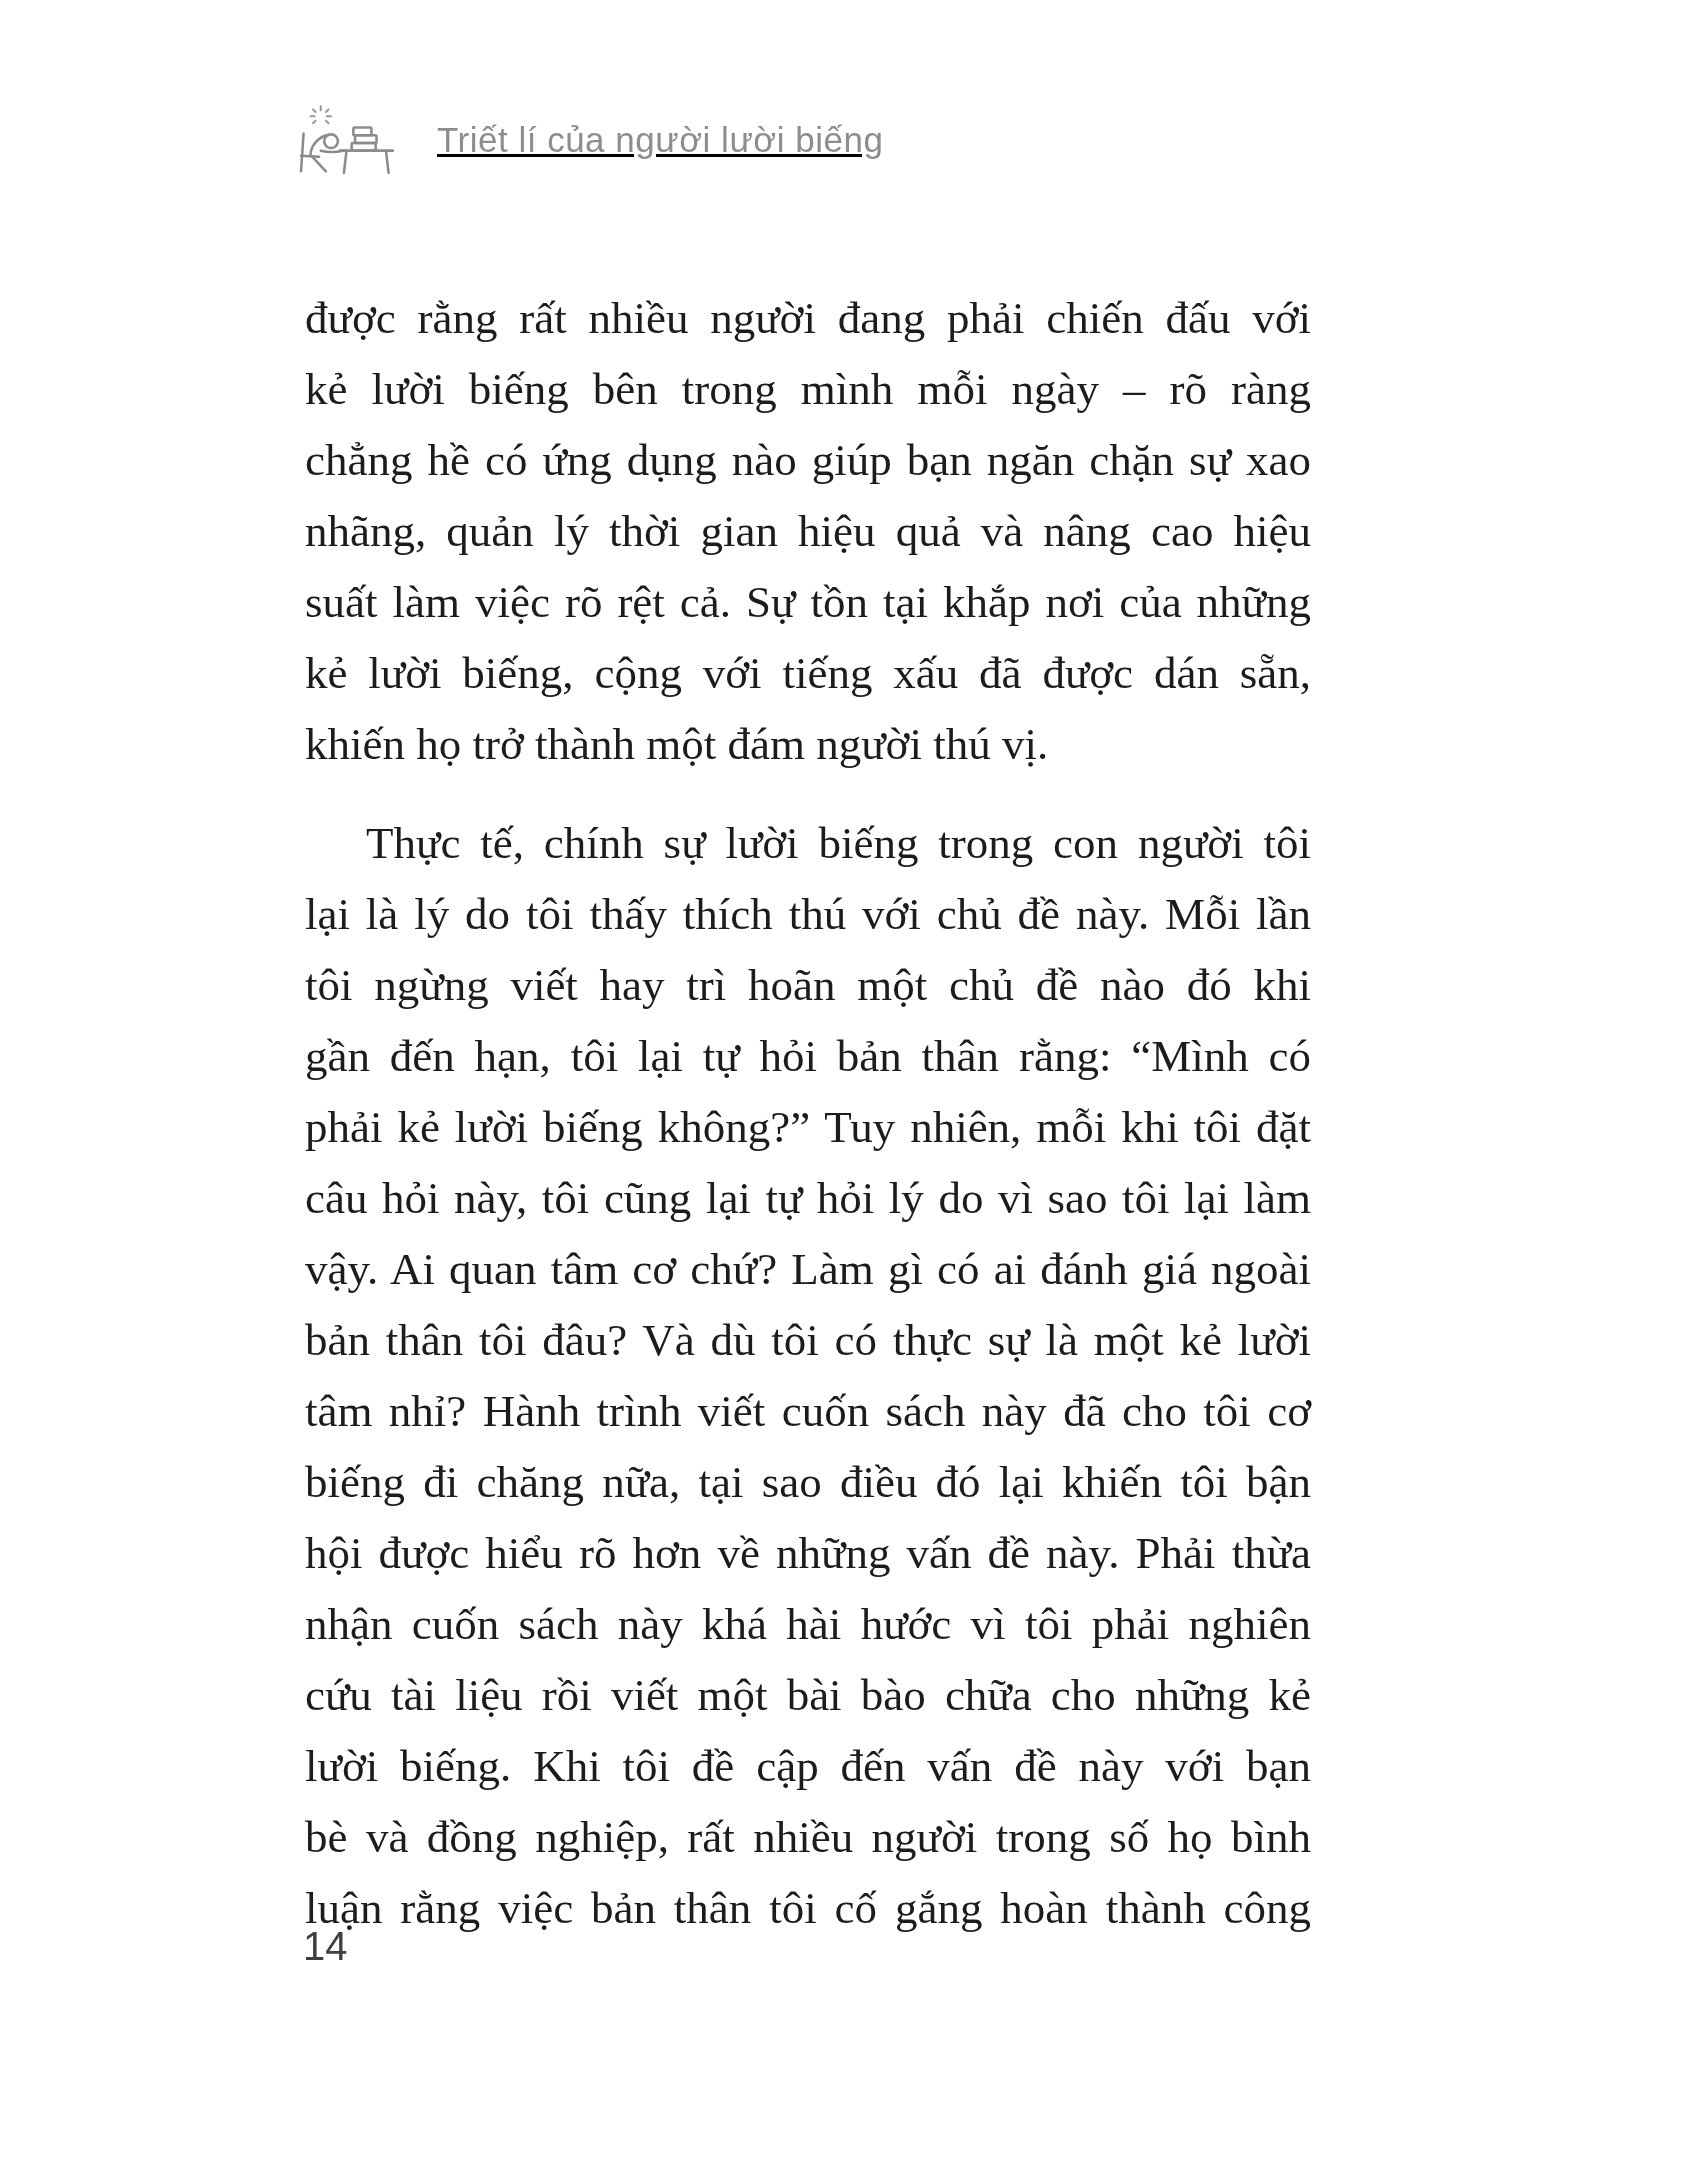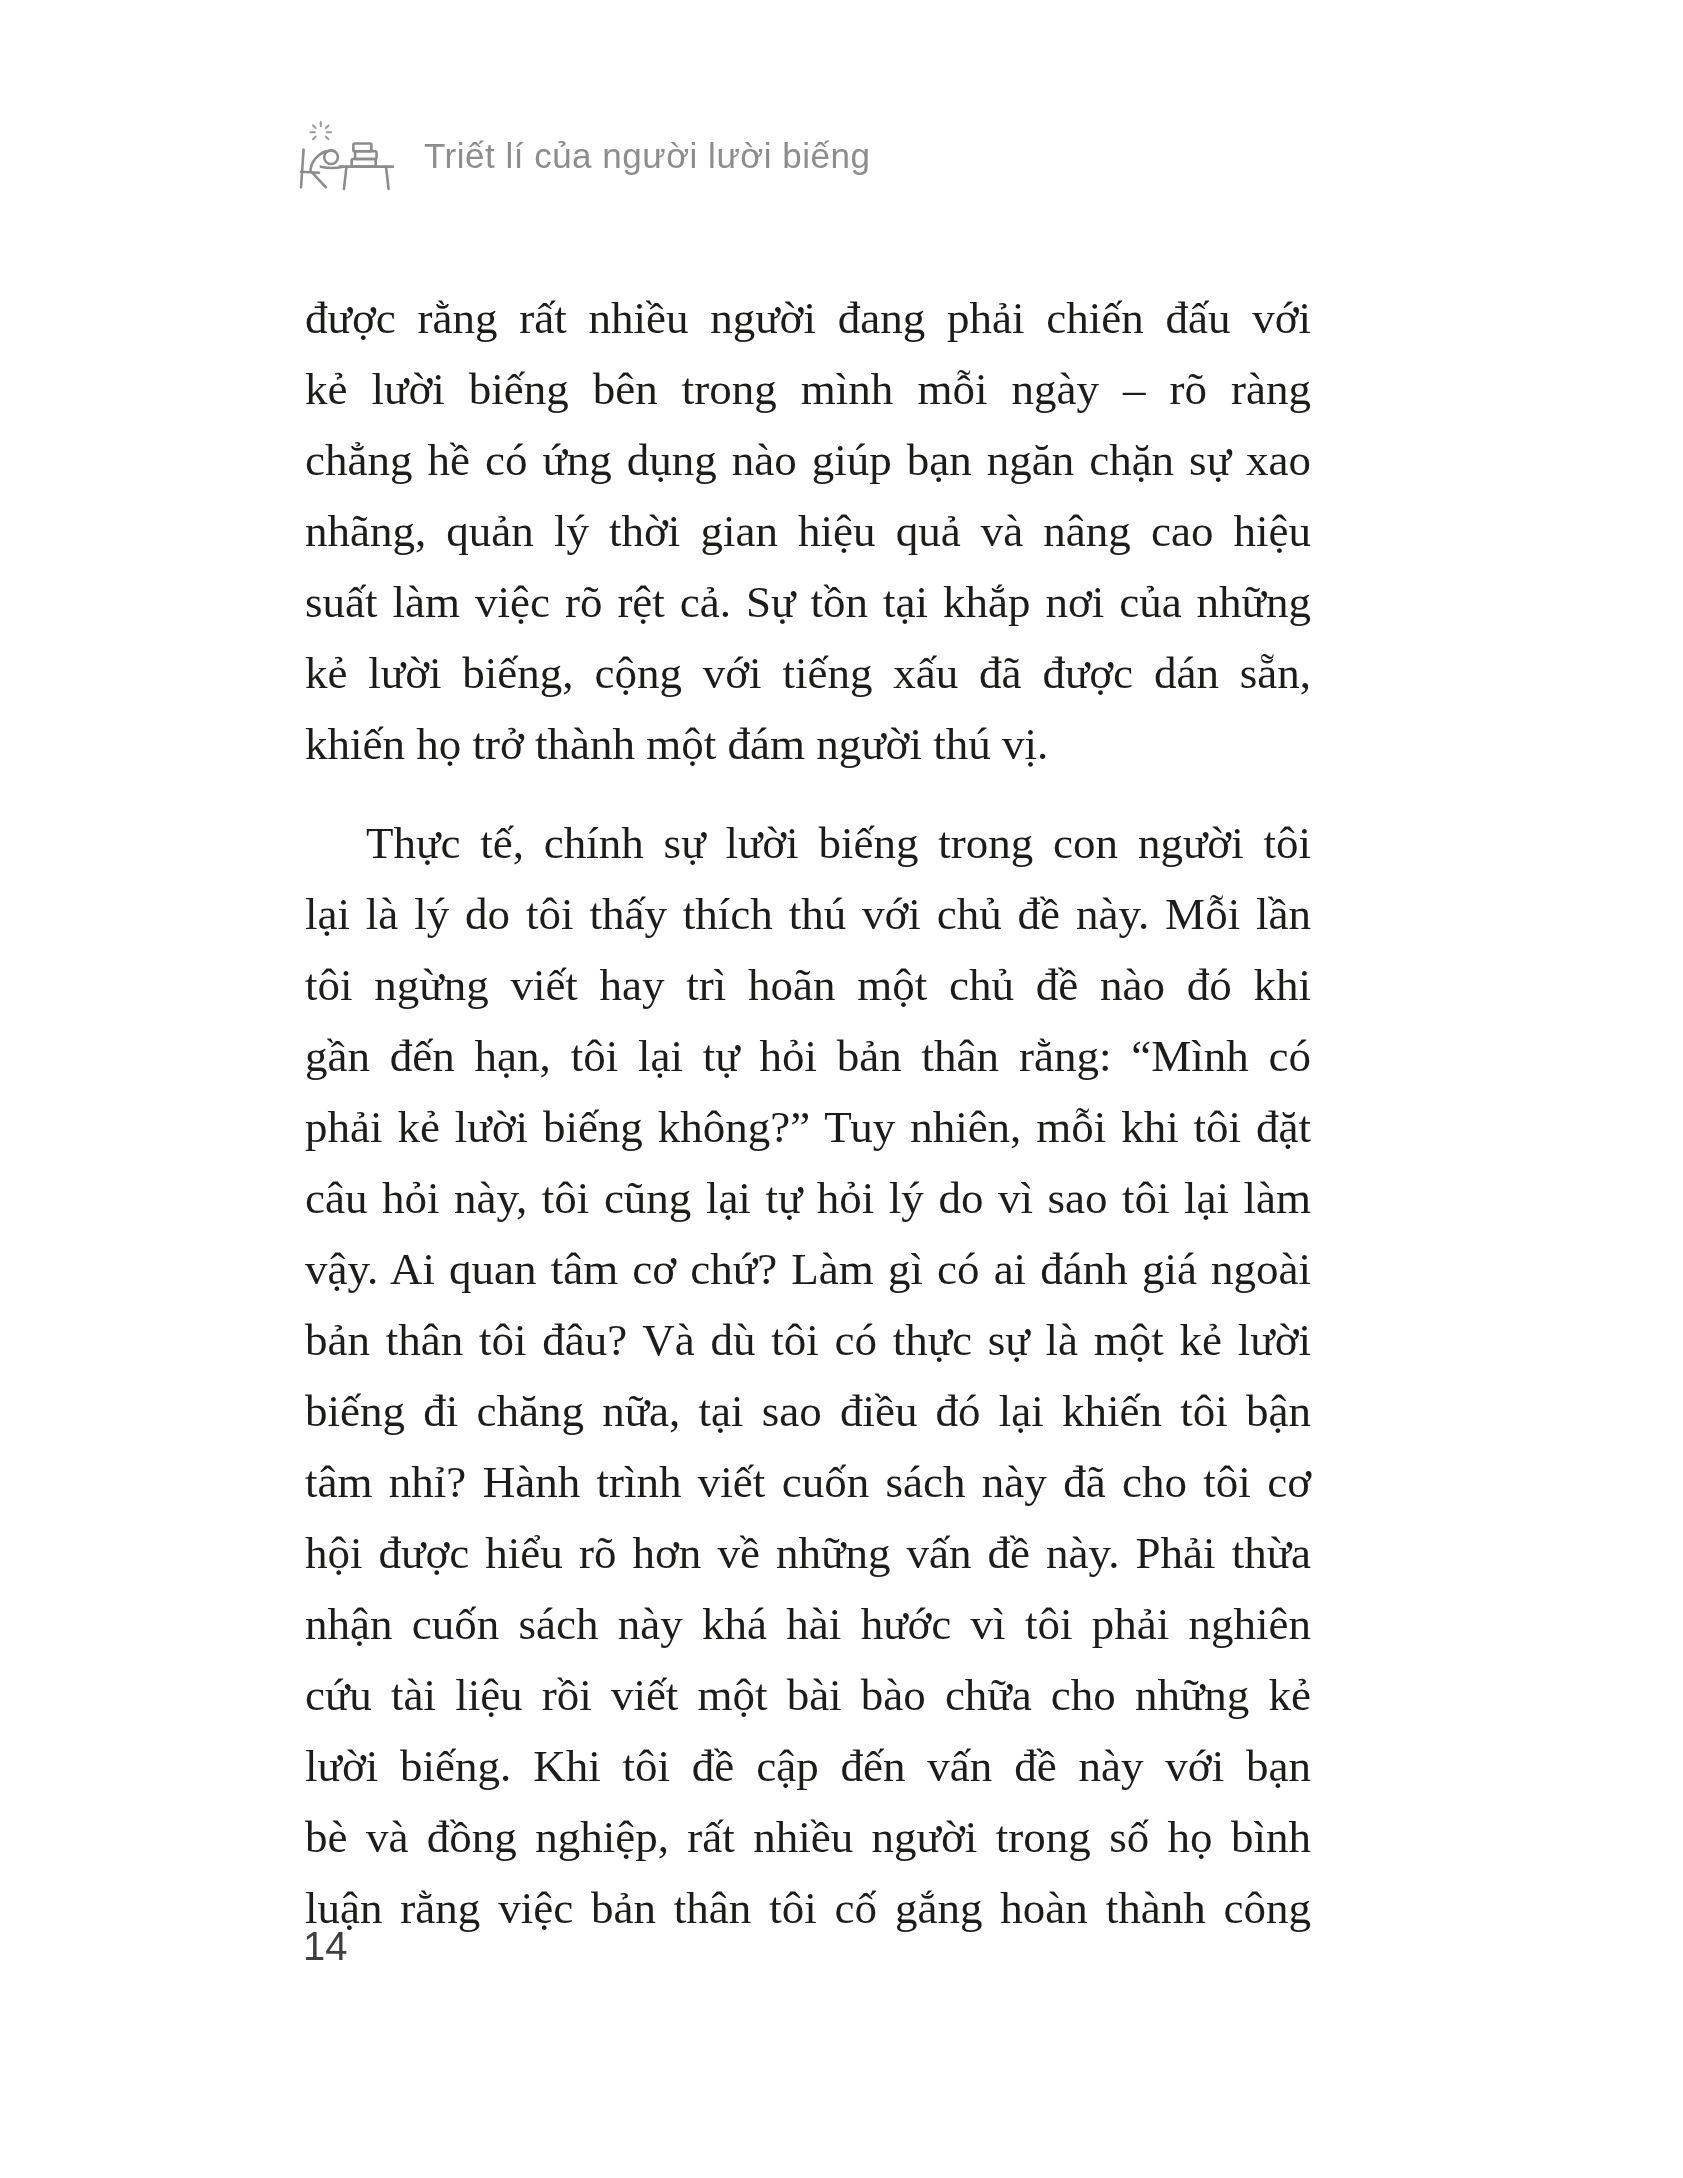--- a/index.html
+++ b/index.html
@@ -7,24 +7,25 @@
     width: 1683px; height: 2178px;
     background: #ffffff;
     position: relative;
     font-family: "Liberation Serif", "DejaVu Serif", serif;
     overflow: hidden;
   }
 
   
   .running-head {
     position: absolute;
-    left: 295px; top: 117px;
+    left: 295px; top: 101px;
     display: flex;
     align-items: center;
-    gap: 26px;
+    gap: 39px;
+    text-decoration: underline;
   }
   .running-head svg { display: block; }
   .running-head .title {
     font-family: "Liberation Sans", "DejaVu Sans", sans-serif;
     font-weight: 300;
     font-size: 35px;
     color: #8d8d8d;
     letter-spacing: 0.5px;
     white-space: nowrap;
   }
@@ -115,22 +116,22 @@
     </div>
     <div class="para">
       <div class="line indent">Thực tế, chính sự lười biếng trong con người tôi</div>
       <div class="line">lại là lý do tôi thấy thích thú với chủ đề này. Mỗi lần</div>
       <div class="line">tôi ngừng viết hay trì hoãn một chủ đề nào đó khi</div>
       <div class="line">gần đến hạn, tôi lại tự hỏi bản thân rằng: “Mình có</div>
       <div class="line">phải kẻ lười biếng không?” Tuy nhiên, mỗi khi tôi đặt</div>
       <div class="line">câu hỏi này, tôi cũng lại tự hỏi lý do vì sao tôi lại làm</div>
       <div class="line">vậy. Ai quan tâm cơ chứ? Làm gì có ai đánh giá ngoài</div>
       <div class="line">bản thân tôi đâu? Và dù tôi có thực sự là một kẻ lười</div>
+      <div class="line">tâm nhỉ? Hành trình viết cuốn sách này đã cho tôi cơ</div>
       <div class="line">biếng đi chăng nữa, tại sao điều đó lại khiến tôi bận</div>
-      <div class="line">tâm nhỉ? Hành trình viết cuốn sách này đã cho tôi cơ</div>
       <div class="line">hội được hiểu rõ hơn về những vấn đề này. Phải thừa</div>
       <div class="line">nhận cuốn sách này khá hài hước vì tôi phải nghiên</div>
       <div class="line">cứu tài liệu rồi viết một bài bào chữa cho những kẻ</div>
       <div class="line">lười biếng. Khi tôi đề cập đến vấn đề này với bạn</div>
       <div class="line">bè và đồng nghiệp, rất nhiều người trong số họ bình</div>
       <div class="line">luận rằng việc bản thân tôi cố gắng hoàn thành công</div>
     </div>
   </div>
 
 <div class="page-number">14</div>

